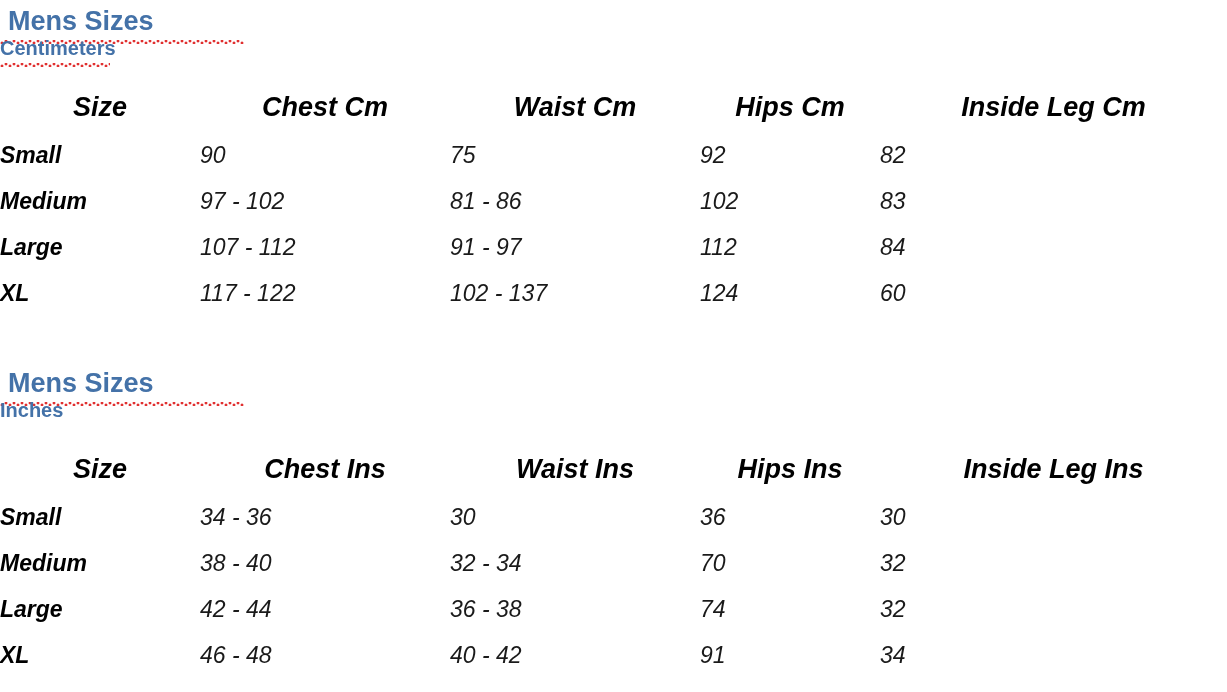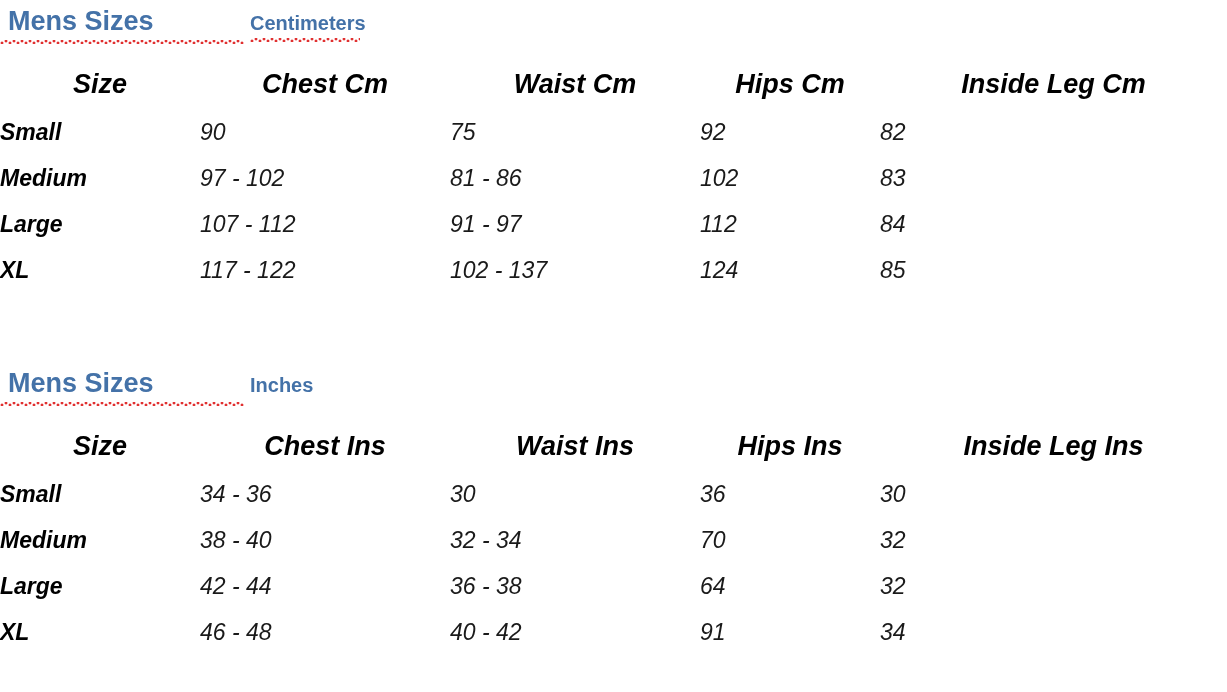--- a/index.html
+++ b/index.html
@@ -17,20 +17,21 @@
   .page {
     position: relative;
     width: 1227px;
     height: 692px;
   }
 
   
   .section-head {
     display: flex;
     align-items: baseline;
+    flex-direction: column;
   }
   .head-title {
     font-size: 27px;
     font-weight: bold;
     color: #4472a8;
     width: 250px;
     padding-left: 8px;
     box-sizing: border-box;
     position: relative;
   }
@@ -147,21 +148,21 @@
           <td>107 - 112</td>
           <td>91 - 97</td>
           <td>112</td>
           <td>84</td>
         </tr>
         <tr>
           <td class="size-label">XL</td>
           <td>117 - 122</td>
           <td>102 - 137</td>
           <td>124</td>
-          <td>85</td>
+          <td>60</td>
         </tr>
       </tbody>
     </table>
   </div>
 
   <div class="block-2">
     <div class="section-head">
       <div class="head-title squiggle">Mens Sizes</div>
       <div class="head-unit">Inches</div>
     </div>
@@ -195,21 +196,21 @@
           <td class="size-label">Medium</td>
           <td>38 - 40</td>
           <td>32 - 34</td>
           <td>70</td>
           <td>32</td>
         </tr>
         <tr>
           <td class="size-label">Large</td>
           <td>42 - 44</td>
           <td>36 - 38</td>
-          <td>64</td>
+          <td>74</td>
           <td>32</td>
         </tr>
         <tr>
           <td class="size-label">XL</td>
           <td>46 - 48</td>
           <td>40 - 42</td>
           <td>91</td>
           <td>34</td>
         </tr>
       </tbody>

